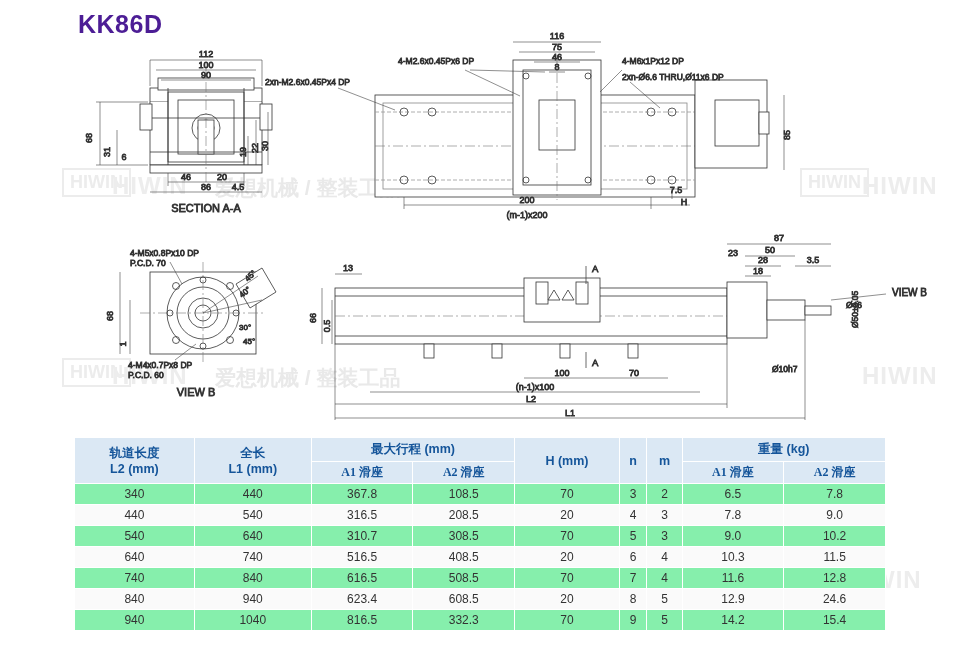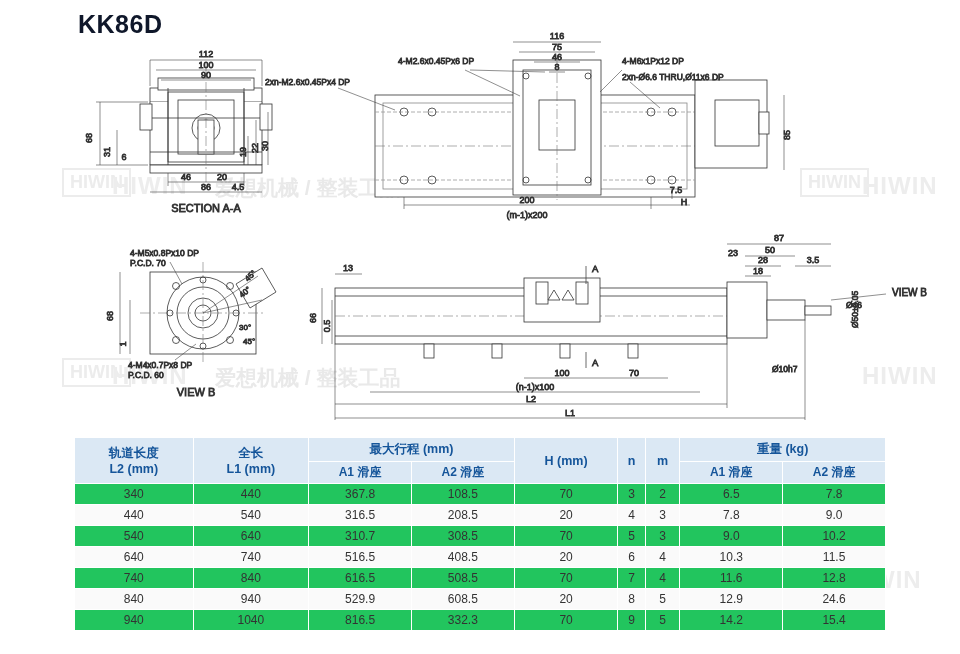--- a/index.html
+++ b/index.html
@@ -7,21 +7,21 @@
   body {
     width: 960px; height: 654px;
     background: #ffffff;
     font-family: "Liberation Sans", sans-serif;
     position: relative;
     overflow: hidden;
     color: #333;
   }
   #page-title {
     position:absolute; left:78px; top:10px;
-    font-size: 25px; font-weight: bold; color:#0f172a;
+    font-size: 25px; font-weight: bold; color:#4c1d95;
     letter-spacing: .5px;
   }
   .watermarks { position:absolute; inset:0; pointer-events:none; }
   .wm {
     position:absolute; color:#e9e9e9; font-weight:bold;
     white-space:nowrap; font-size:26px;
   }
   .wm.small { font-size:21px; }
   .wm.hiwin { color:#ededed; font-size:24px; letter-spacing:1px; }
   .wm.box {
@@ -39,25 +39,25 @@
   }
   #spec-table th, #spec-table td {
     text-align:center; vertical-align:middle;
     border: 1px solid #ffffff;
   }
   #spec-table thead th {
     background:#dbe8f4; color:#15559a; font-weight:bold;
     padding:3px 2px; font-size:12.5px;
     border-bottom:1px solid #ffffff;
   }
-  #spec-table thead th.sub { font-size:12px; padding:2px; }
+  #spec-table thead th.sub { font-size:12px; padding:2px;font-family:Liberation Serif, serif; }
   #spec-table tbody td {
     padding:3px 2px; color:#333; font-size:12px; height:21px;
   }
-  #spec-table tbody tr.odd td { background:#22c55e; }
+  #spec-table tbody tr.odd td { background:#86efac; }
   #spec-table tbody tr.even td { background:#fafafa; }
 </style>
 </head>
 <body>
 
 <div id="page-title">KK86D</div>
 
 <div class="watermarks">
   <div class="wm box" style="left:62px;  top:168px;">HIWIN</div>
   <div class="wm hiwin" style="left:112px; top:172px;">HIWIN</div>
@@ -413,21 +413,21 @@
       <td>508.5</td>
       <td>70</td>
       <td>7</td>
       <td>4</td>
       <td>11.6</td>
       <td>12.8</td>
     </tr>
     <tr class="even">
       <td>840</td>
       <td>940</td>
-      <td>529.9</td>
+      <td>623.4</td>
       <td>608.5</td>
       <td>20</td>
       <td>8</td>
       <td>5</td>
       <td>12.9</td>
       <td>24.6</td>
     </tr>
     <tr class="odd">
       <td>940</td>
       <td>1040</td>

